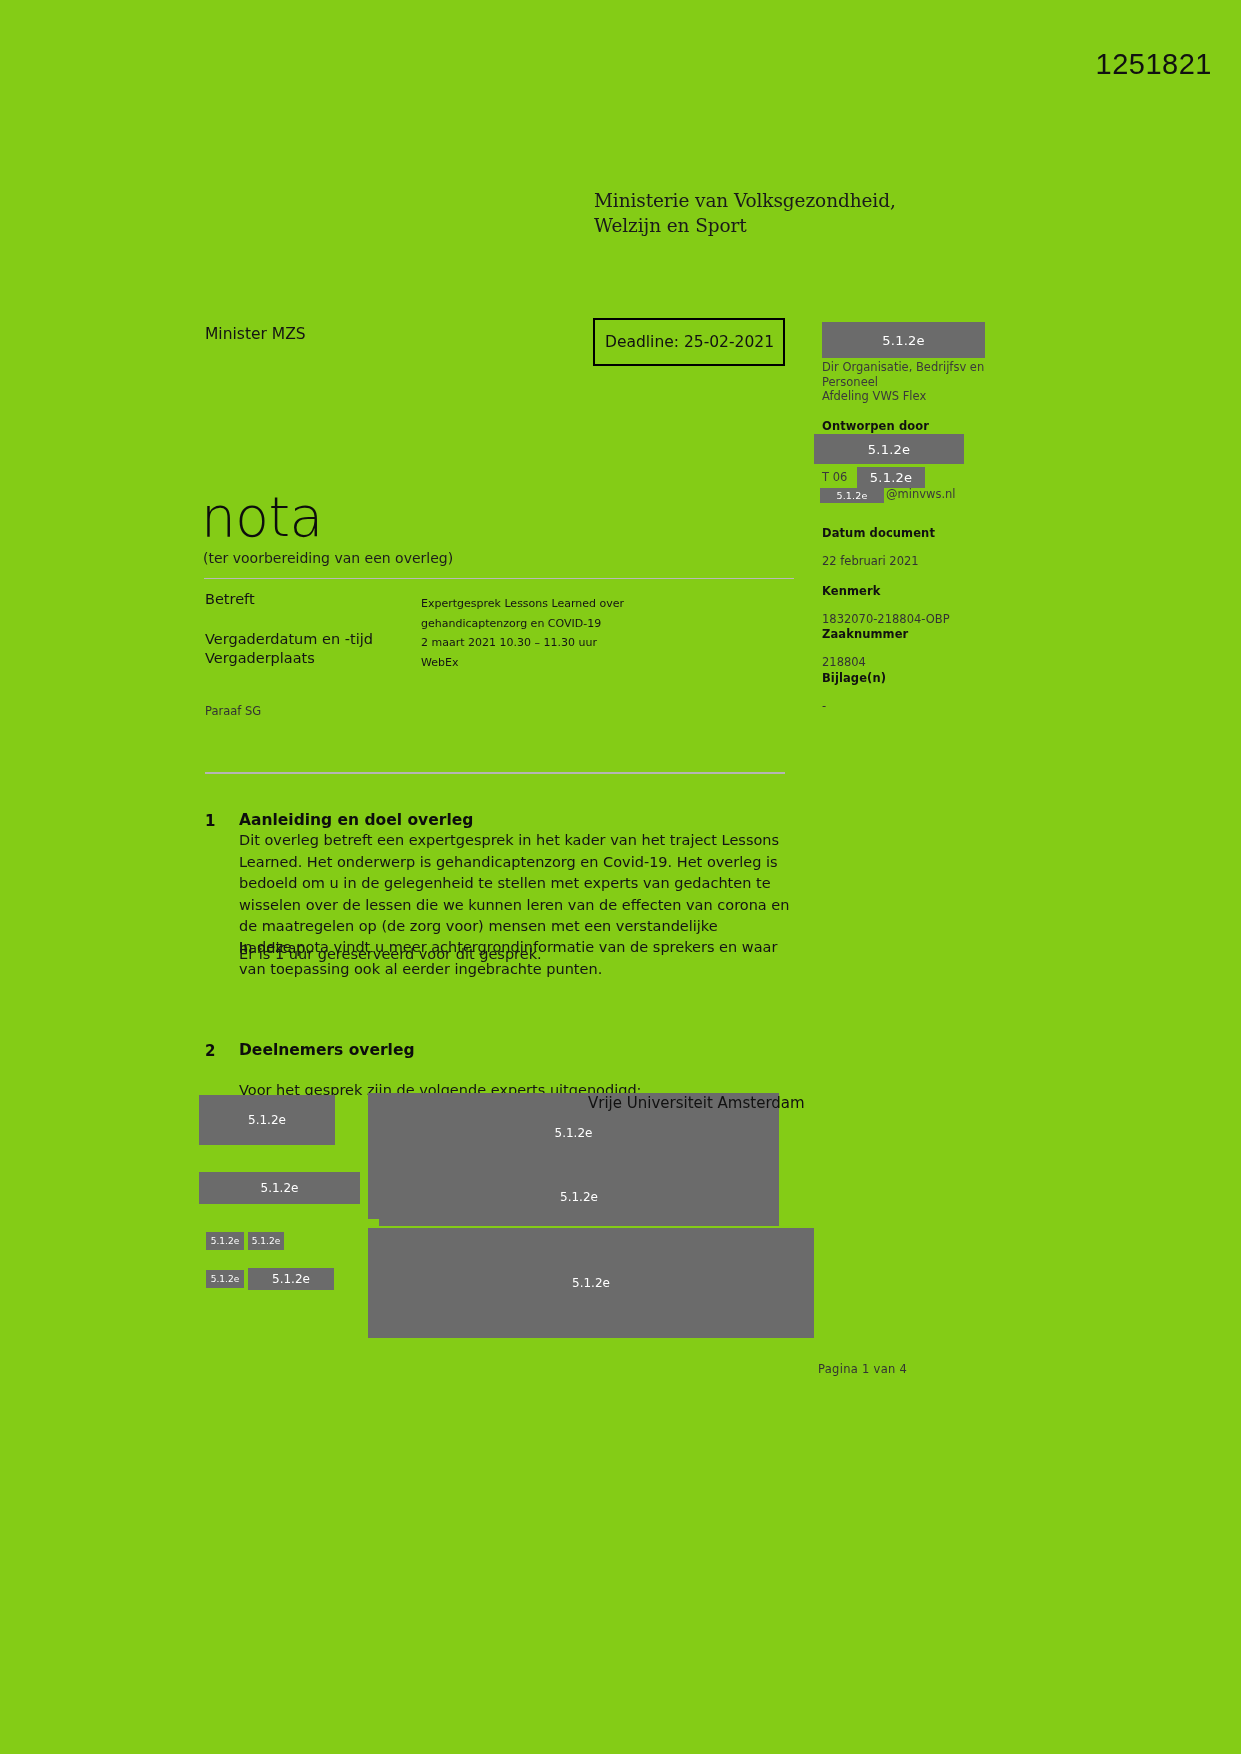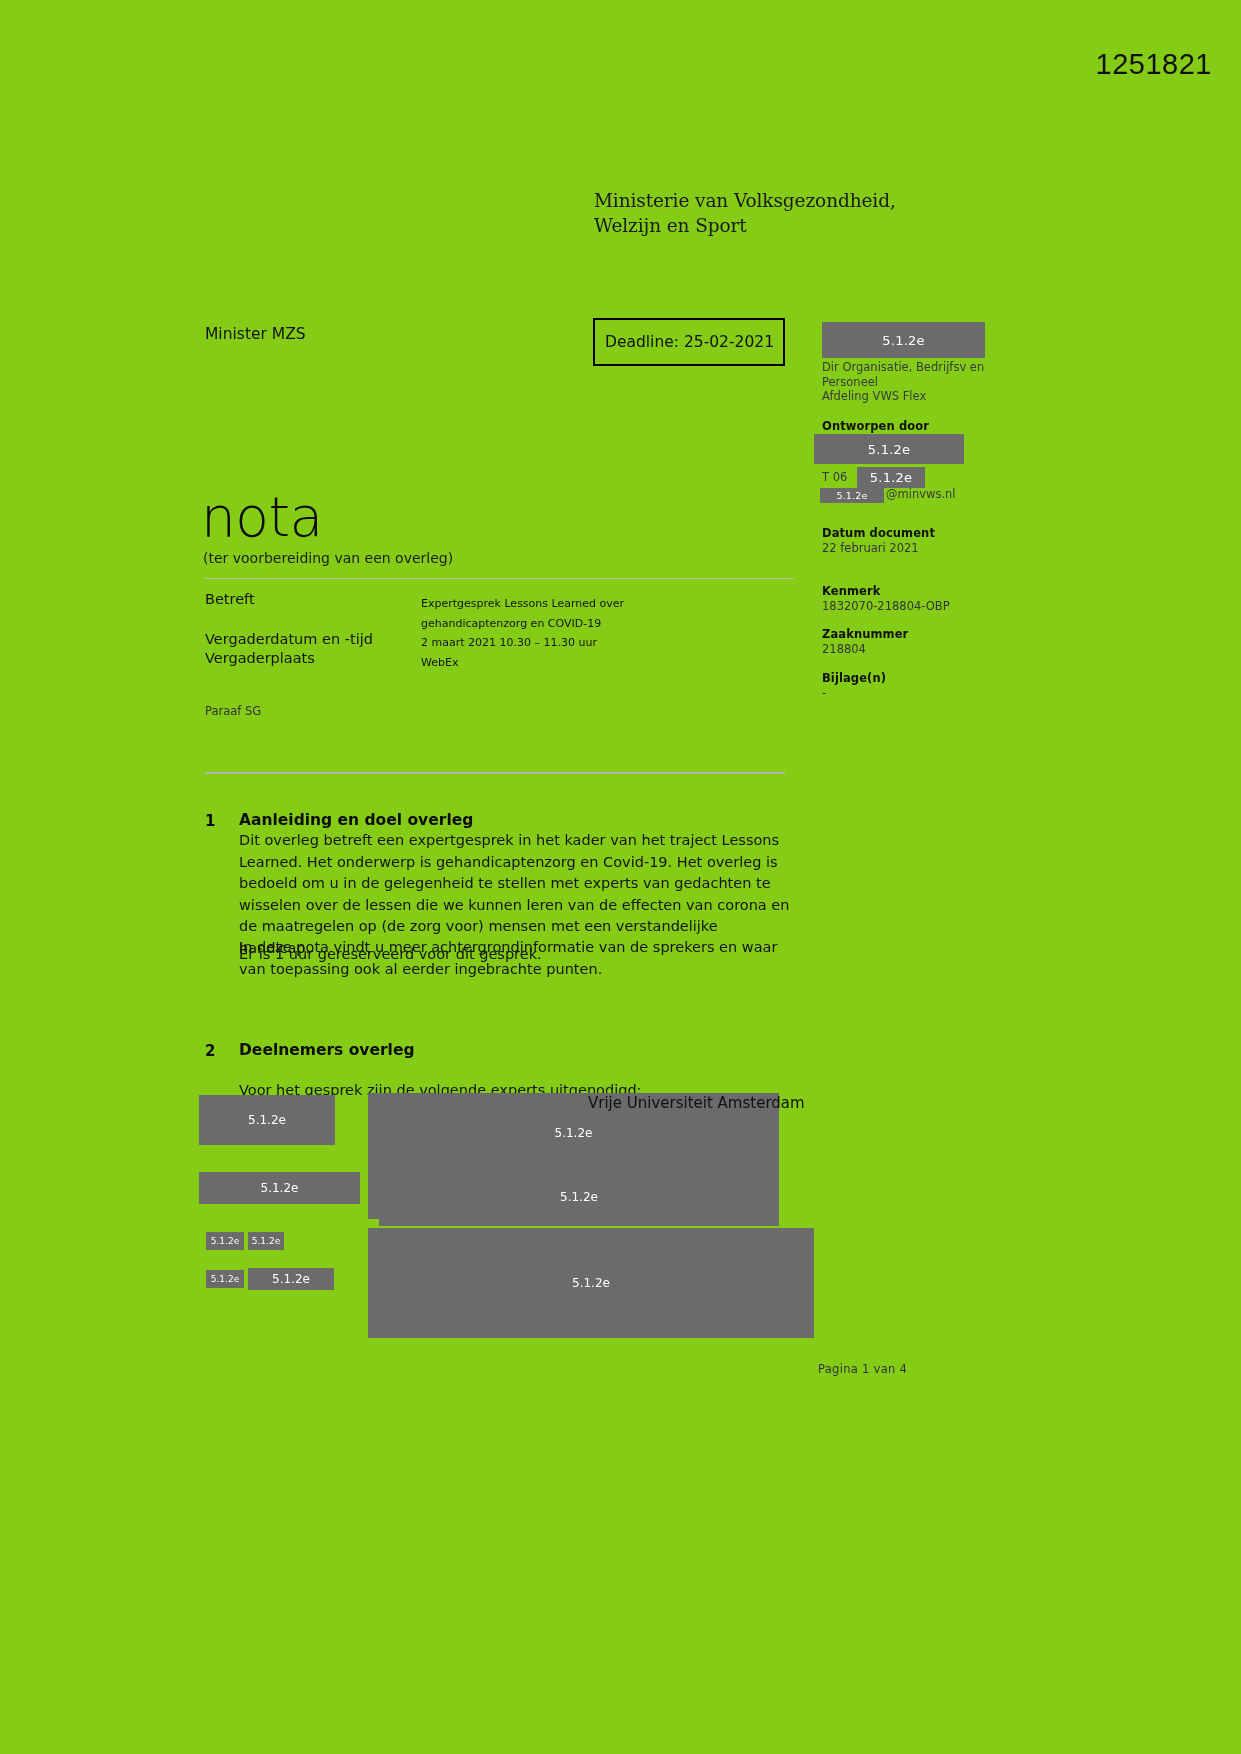--- a/index.html
+++ b/index.html
@@ -83,21 +83,21 @@
     box-sizing: border-box;
     overflow: hidden;
   }
   .sb-label {
     font-weight: bold;
     font-size: 11.5px;
     color: #111;
     letter-spacing: 0.1px;
     text-align: right;
   }
-  .sb-val { font-size: 11.5px; color: #333; }
+  .sb-val { font-size: 11.5px; color: #333; margin-top: 13px; }
 
   .sb-bar-1 {
     left: 822px; top: 322px; width: 163px; height: 36px;
     font-size: 13px;
   }
   .sb-org {
     position: absolute; left: 822px; top: 360px; width: 180px;
     font-size: 11.5px; line-height: 14.5px; color: #3a3a3a;
   }
   .sb-ontworpen {

